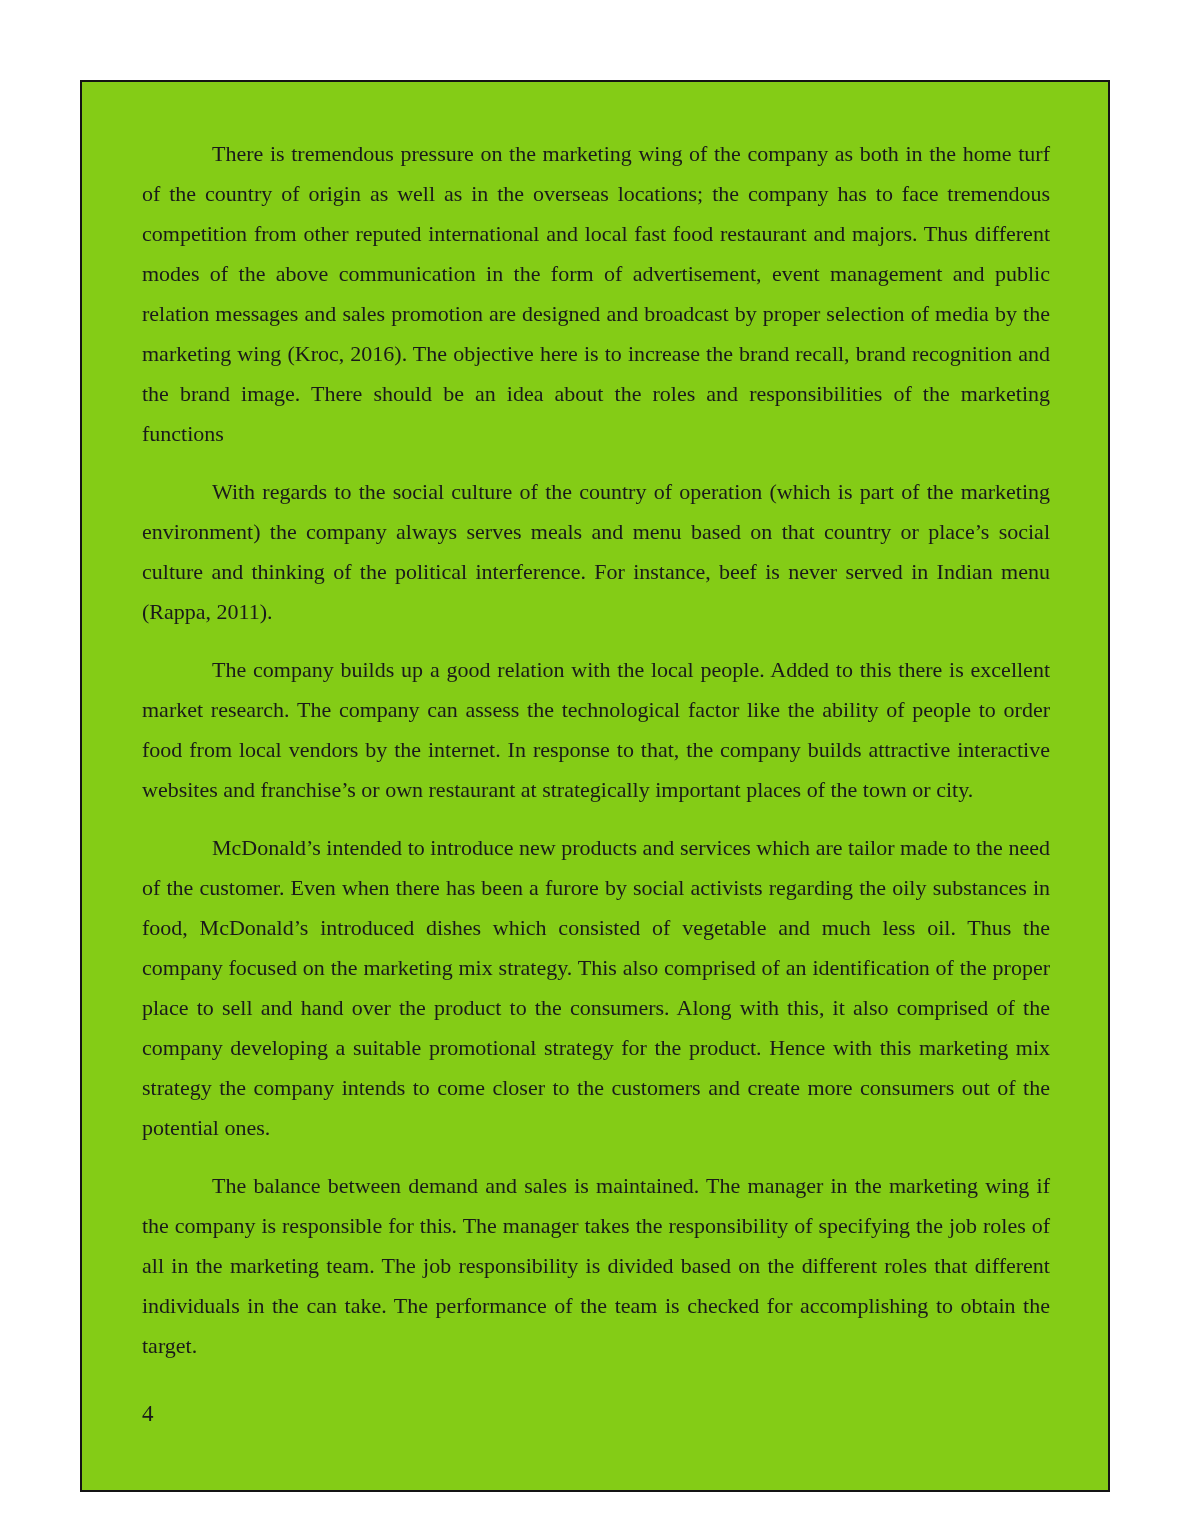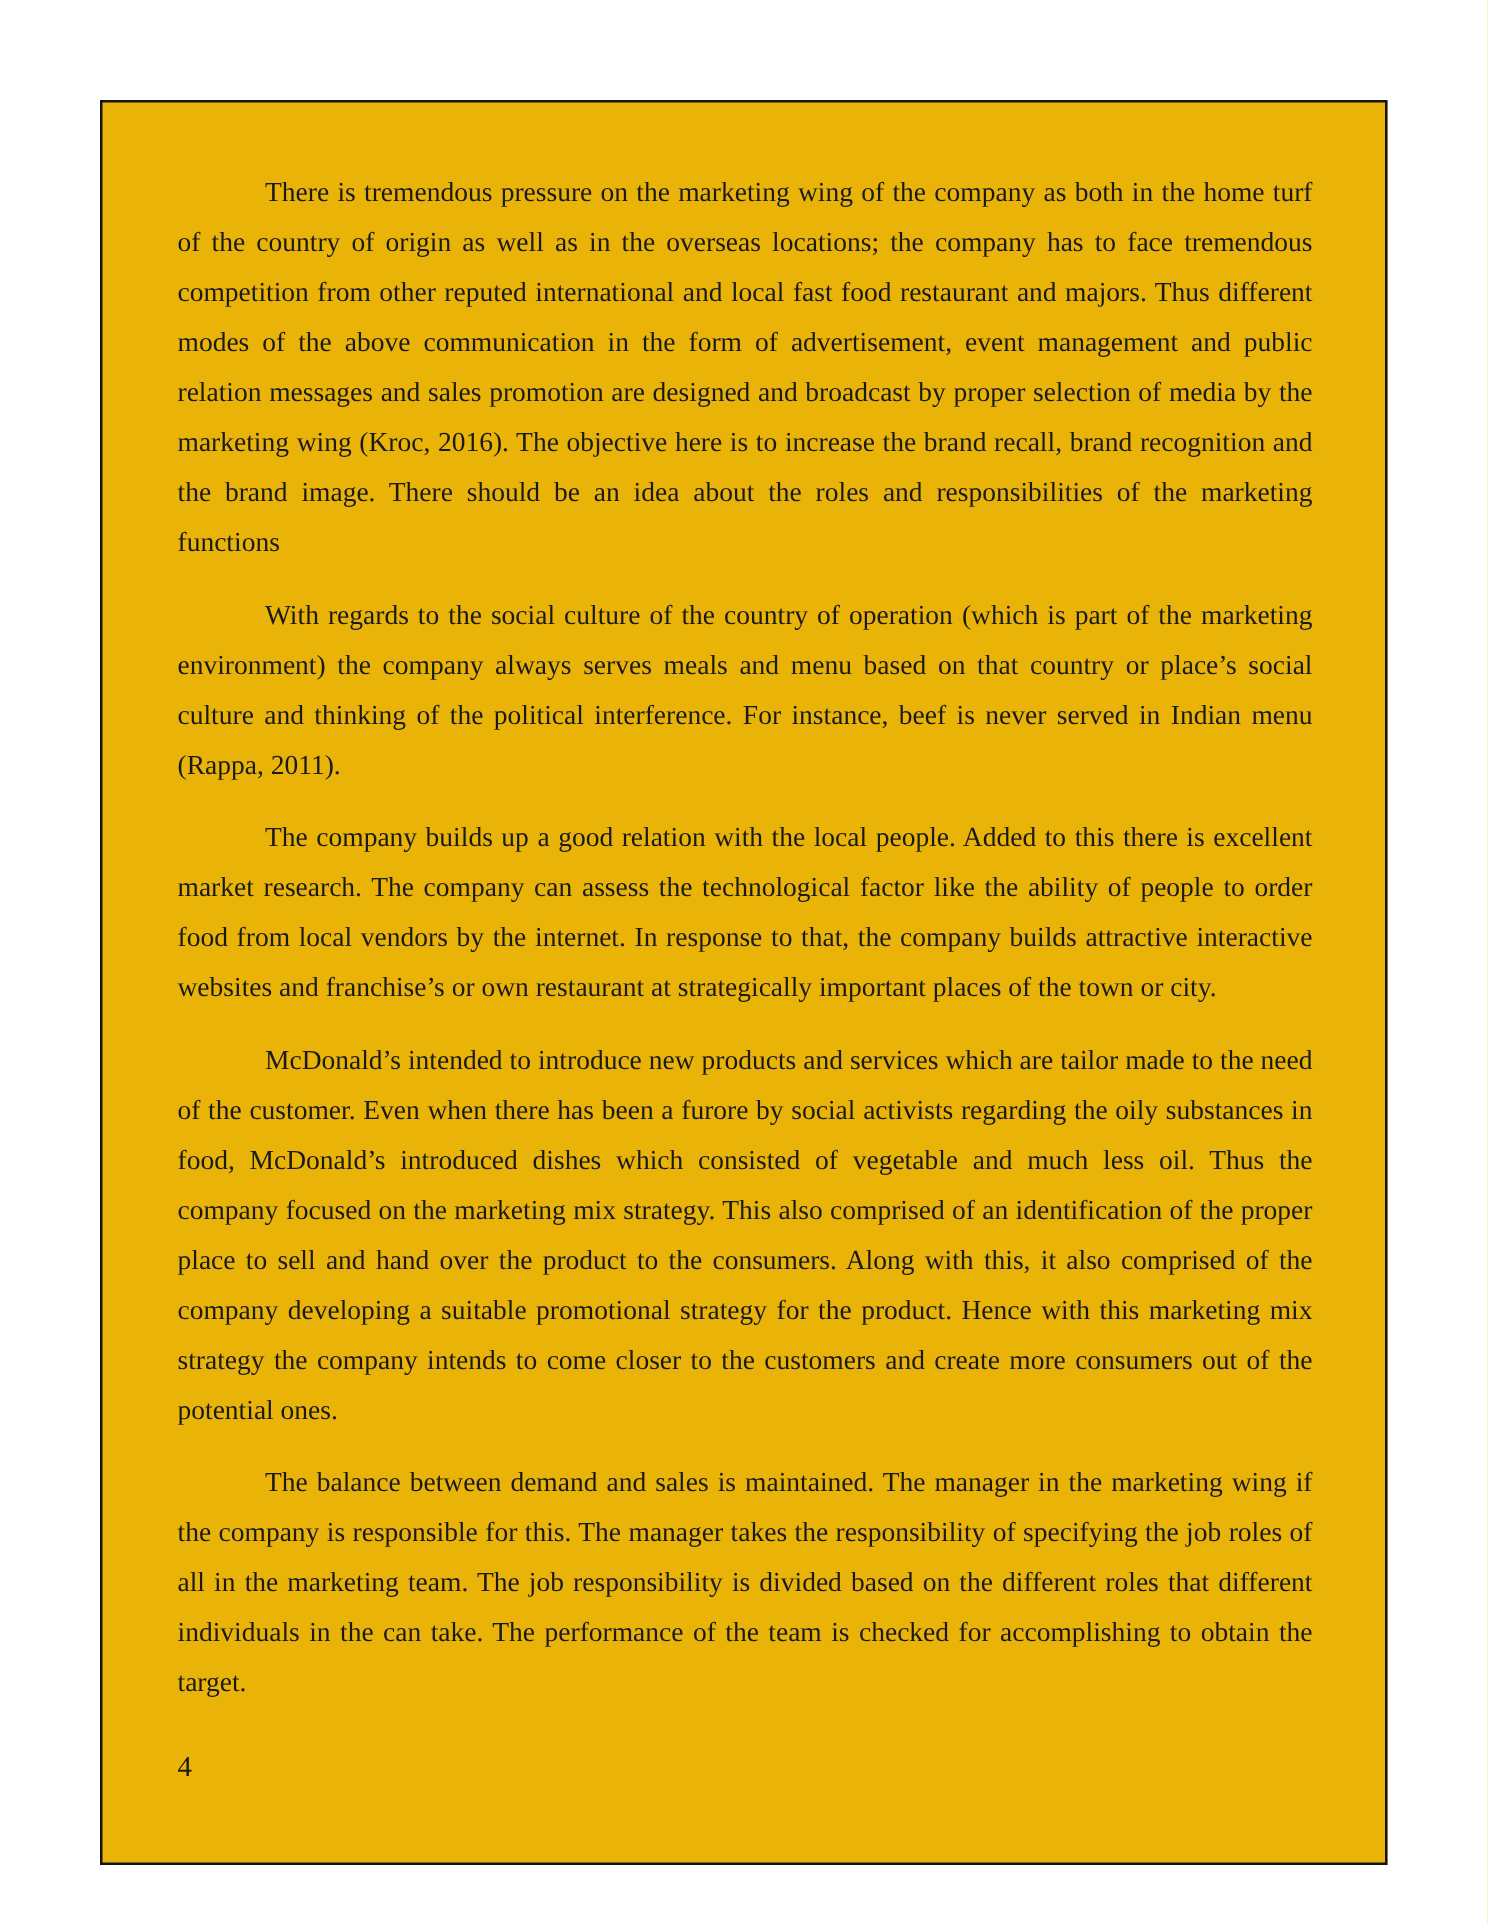--- a/index.html
+++ b/index.html
@@ -16,21 +16,21 @@
     color: #1a1a1a;
   }
   .frame {
     position: absolute;
     left: 80px;
     top: 80px;
     width: 1030px;
     height: 1412px;
     border: 2px solid #141414;
     box-sizing: border-box;
-    background: #eab308;
+    background: #84cc16;
   }
   .content {
     position: absolute;
     left: 60px;
     top: 52px;
     width: 908px;
   }
   .content p {
     margin: 0 0 18px 0;
     font-size: 22px;

